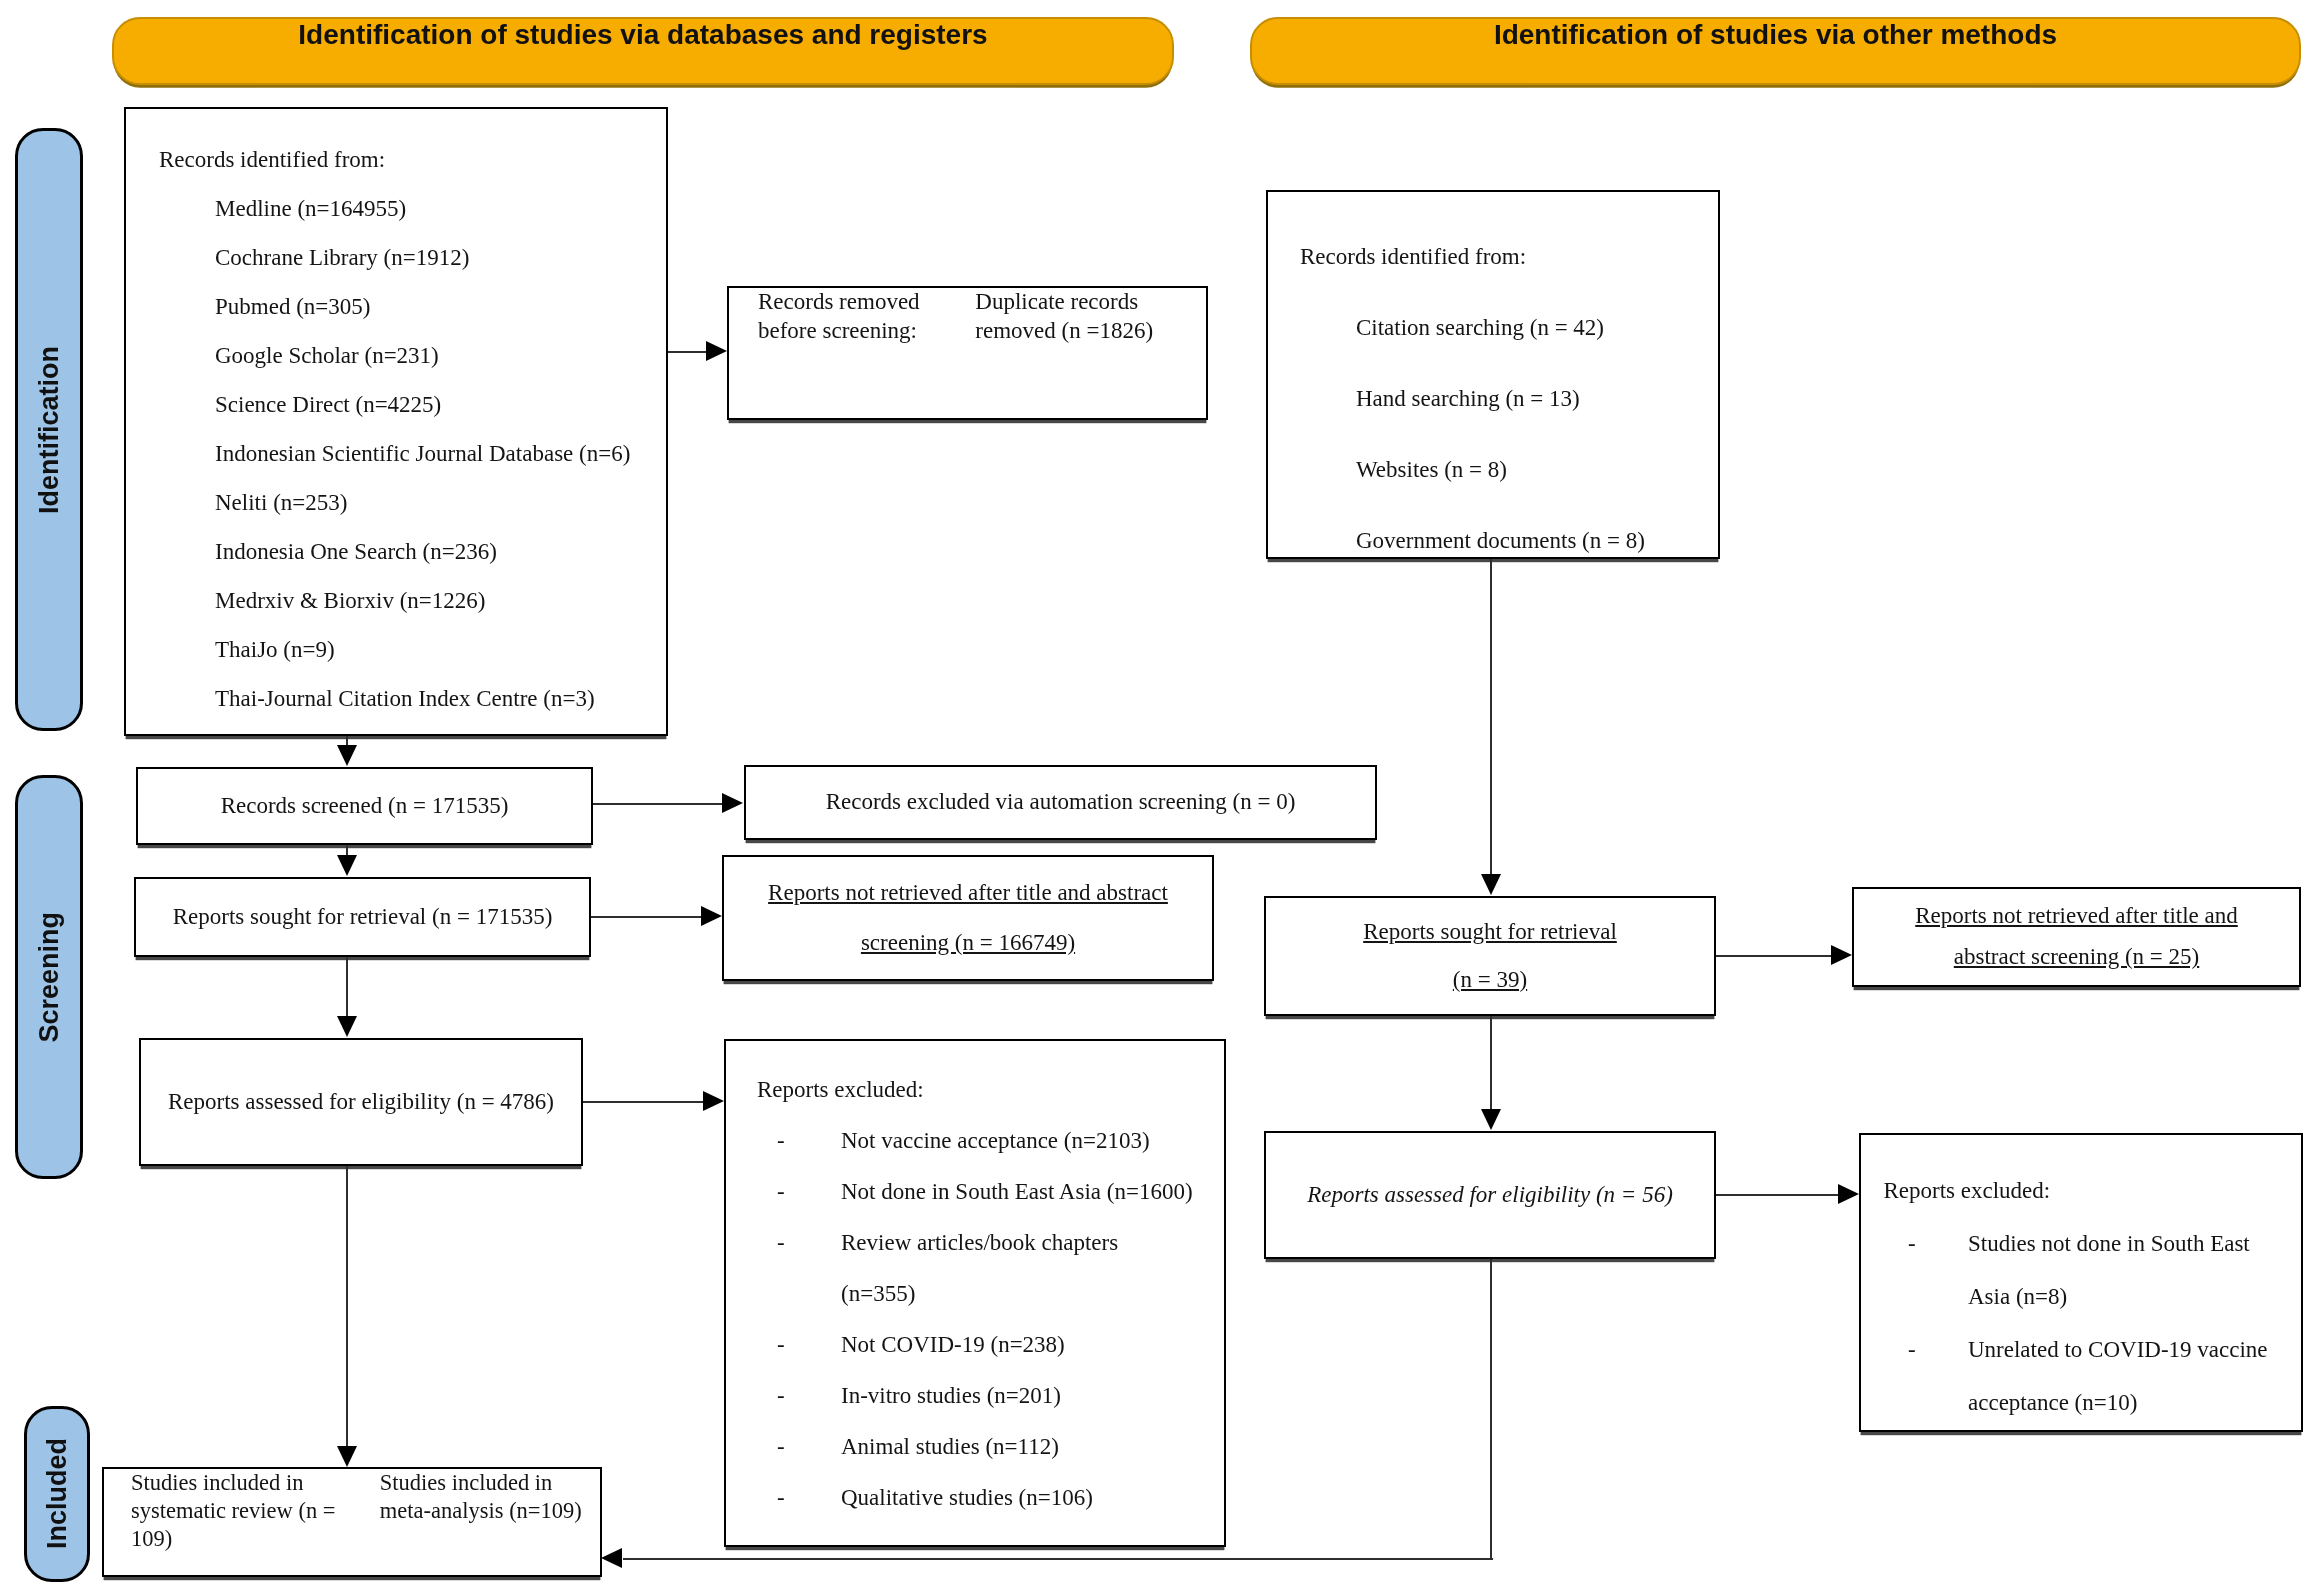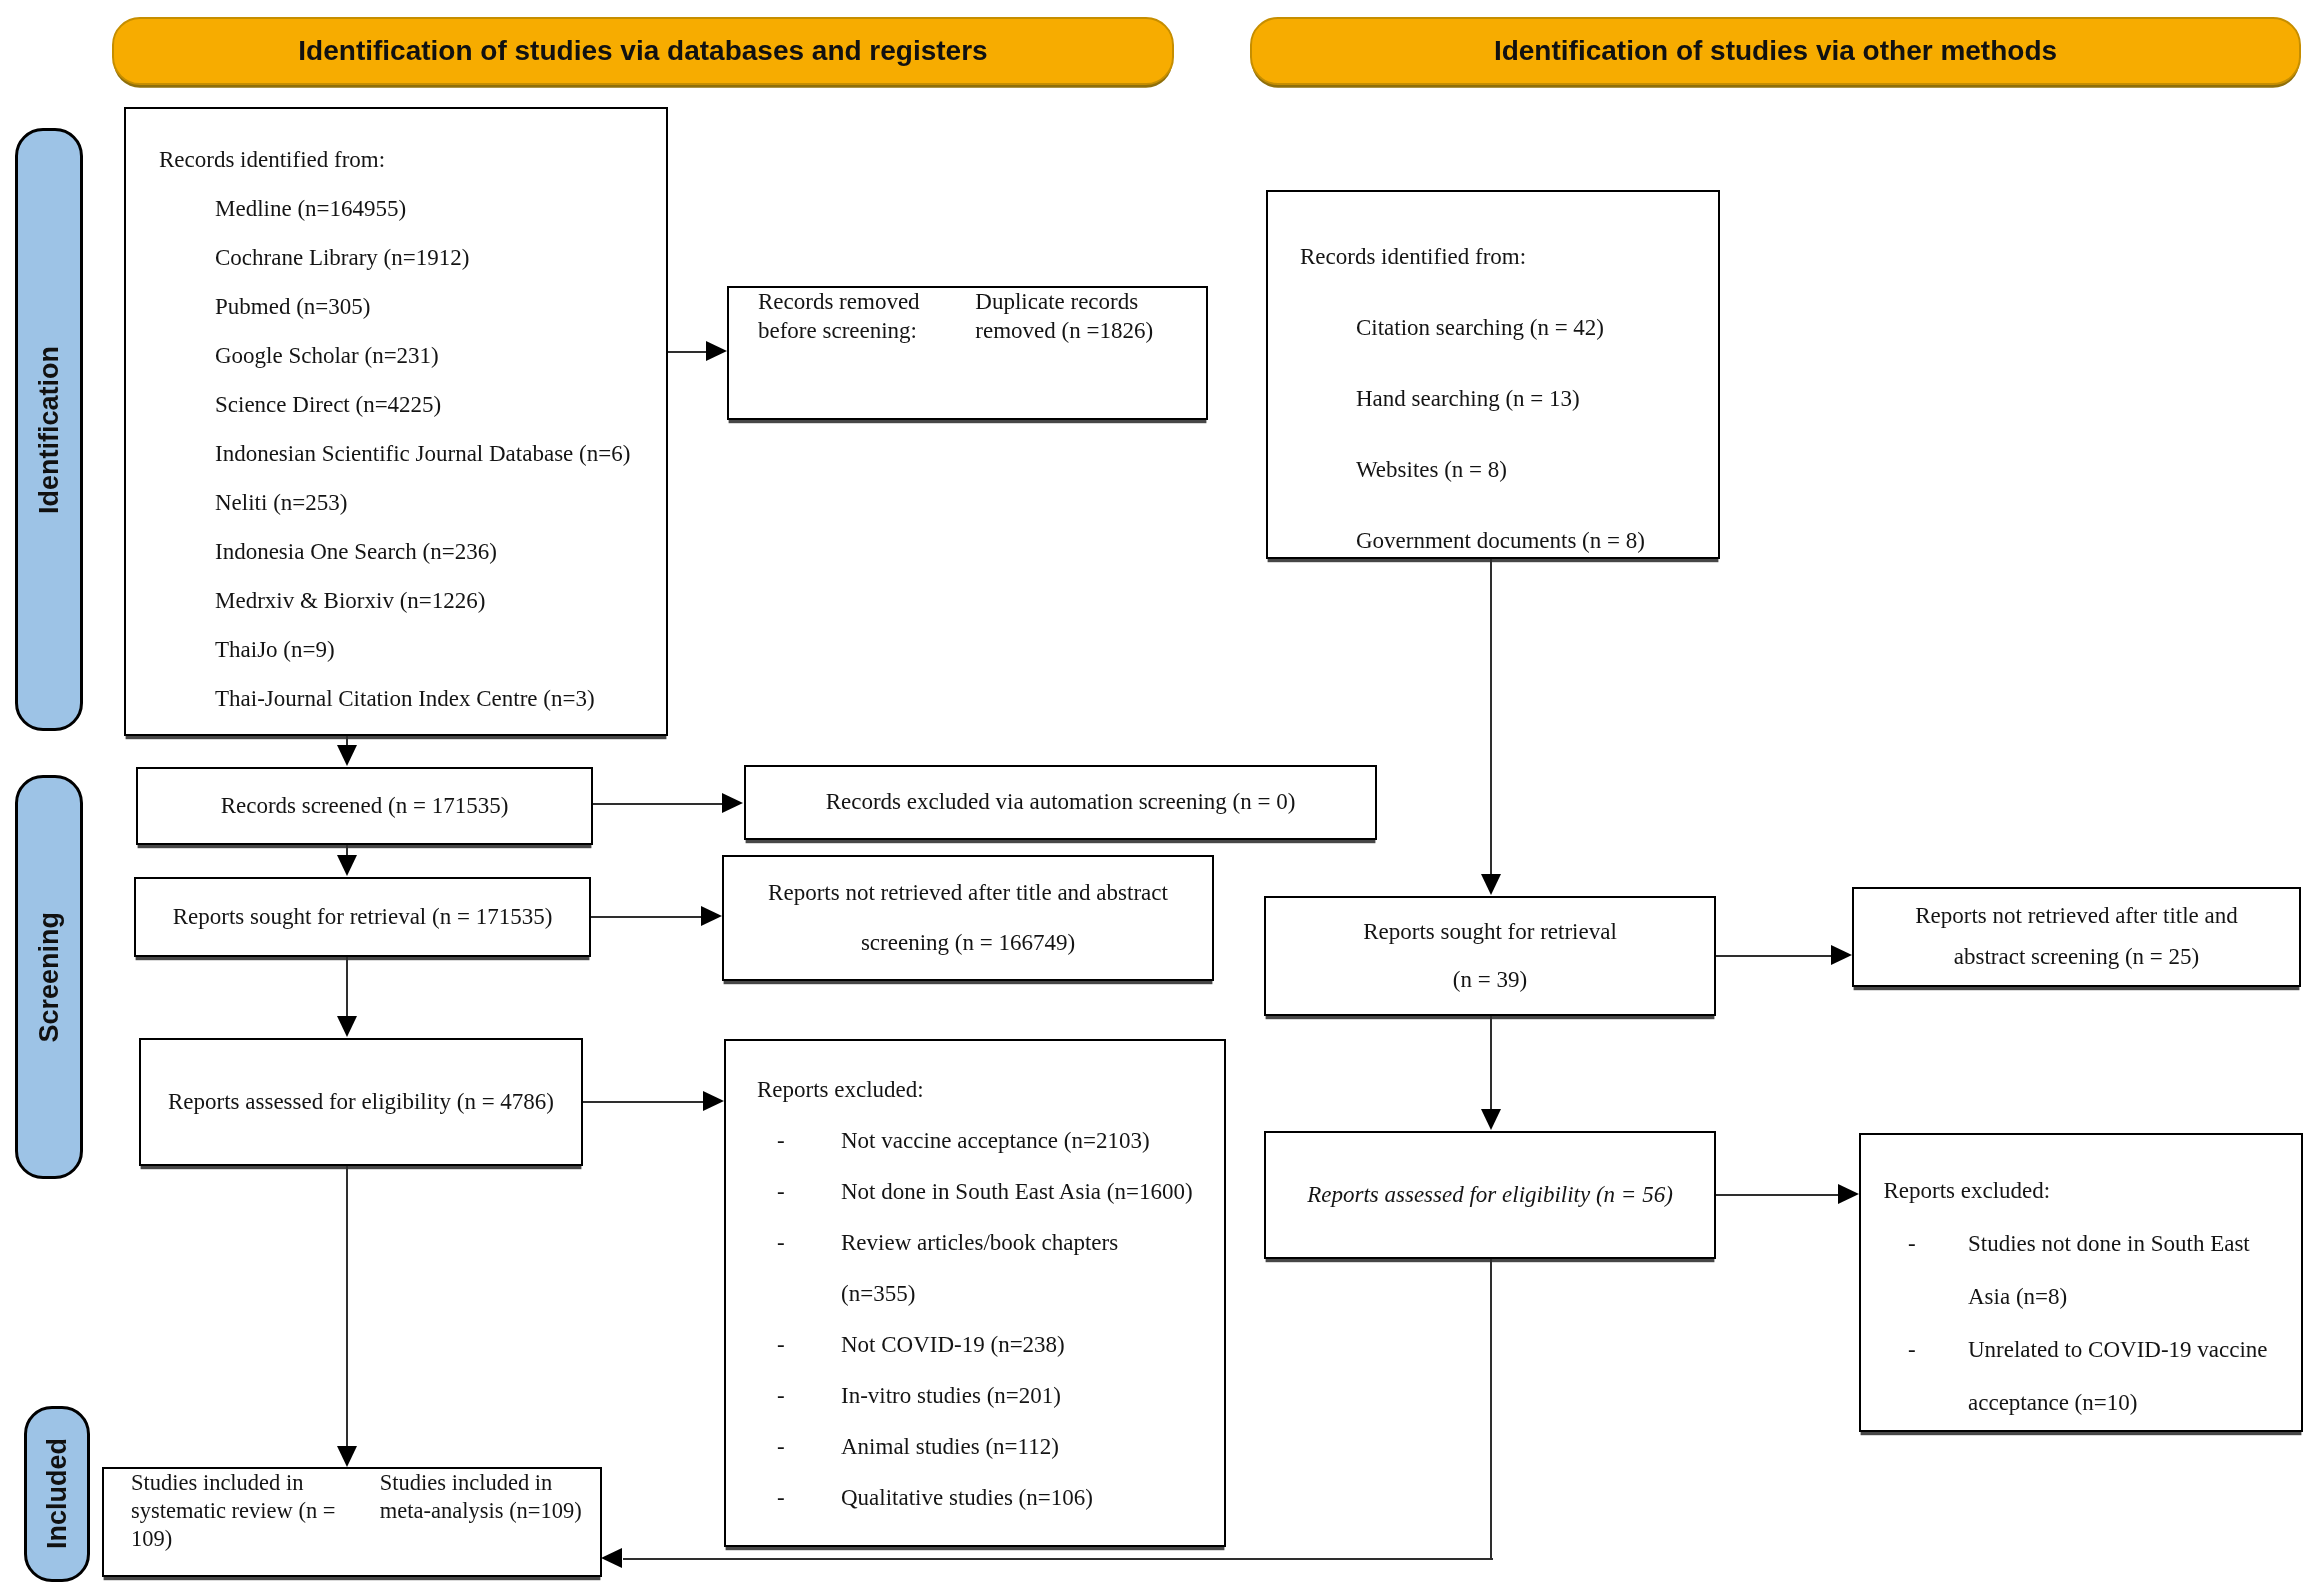--- a/index.html
+++ b/index.html
@@ -1,30 +1,30 @@
 <!DOCTYPE html>
 <html style="font-size:8.6px"><head>
 <meta charset="utf-8">
 <style>
   html,body{margin:0;padding:0;background:#ffffff;}
   #canvas{position:relative;width:2307px;height:1588px;background:#ffffff;overflow:hidden;
           font-family:"Liberation Serif",serif;color:#141414;}
   .hdr{position:absolute;background:#F7AC00;border:2.1px solid #C68E00;border-radius:28px;
-       display:flex;align-items:center;justify-content:center;text-align:center;
+       display:flex;justify-content:center;text-align:center;
        font-family:"Liberation Sans",sans-serif;font-weight:bold;font-size:28px;color:#111;
        box-shadow:0 4.3px 0 -1.6px #8f6f0a;box-sizing:border-box;}
   .side{position:absolute;background:#9DC3E6;border:3.7px solid #000;border-radius:28px;
         display:flex;align-items:center;justify-content:center;
         font-family:"Liberation Sans",sans-serif;font-weight:bold;font-size:27px;color:#111;
         box-sizing:border-box;}
   .side span{writing-mode:vertical-rl;transform:rotate(180deg);white-space:nowrap;}
   .box{position:absolute;background:#fff;border:2.1px solid #000;box-sizing:border-box;
        font-size:23px;line-height:1.25;box-shadow:0 4.8px 0 -1.6px #474747;}
   .center{display:flex;align-items:center;justify-content:center;text-align:center;}
-  .vcols{display:flex;flex-direction:column;justify-content:space-evenly;text-align:center;}
+  .vcols{display:flex;flex-direction:column;justify-content:space-evenly;text-align:center;text-decoration:underline;}
   .vcols-left{display:flex;justify-content:space-evenly;text-align:left;}
   .srclist{list-style:none;margin:0;padding:0;}
   .bigbox{padding:26px 10.7px 0 33px;}
   .bigbox .title{display:block;line-height:49px;}
   .bigbox li{padding-left:56px;line-height:49px;white-space:nowrap;}
   .rsrc{padding:29px 10.7px 0 32px;}
   .rsrc .title{display:block;line-height:71px;}
   .rsrc li{padding-left:56px;line-height:71px;white-space:nowrap;}
   .dashbox{padding:22.5px 10.7px 0 0;}
   .dashbox .title{display:block;padding-left:31px;line-height:51px;}

